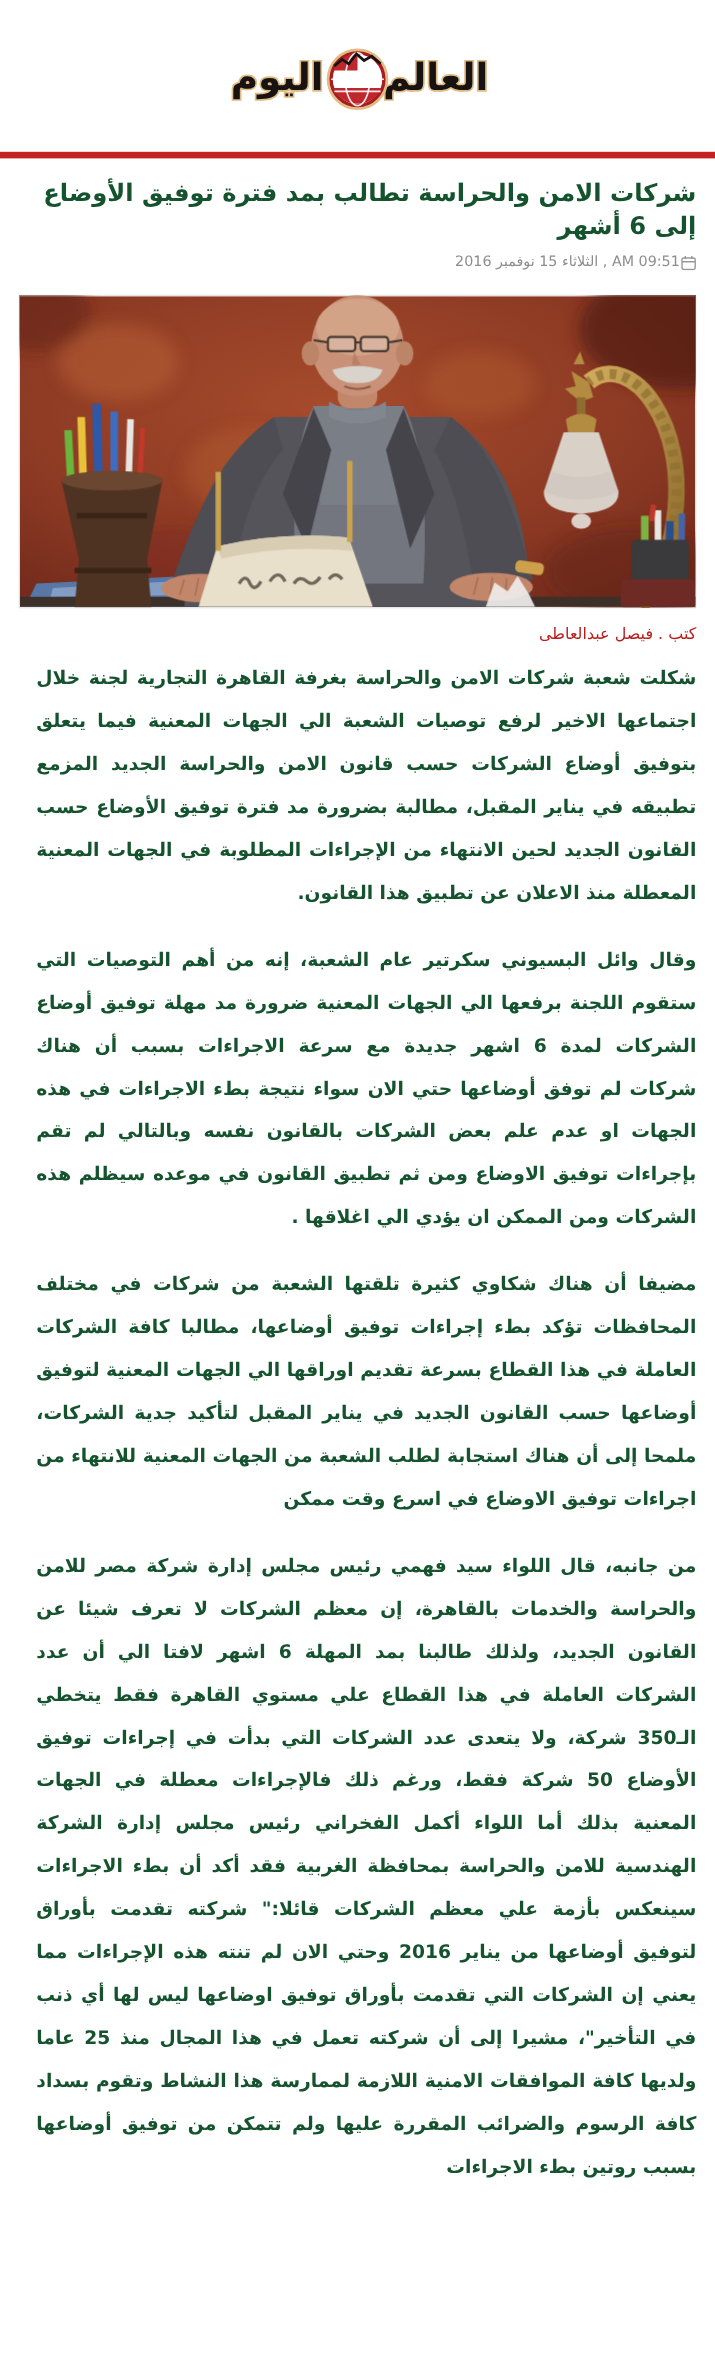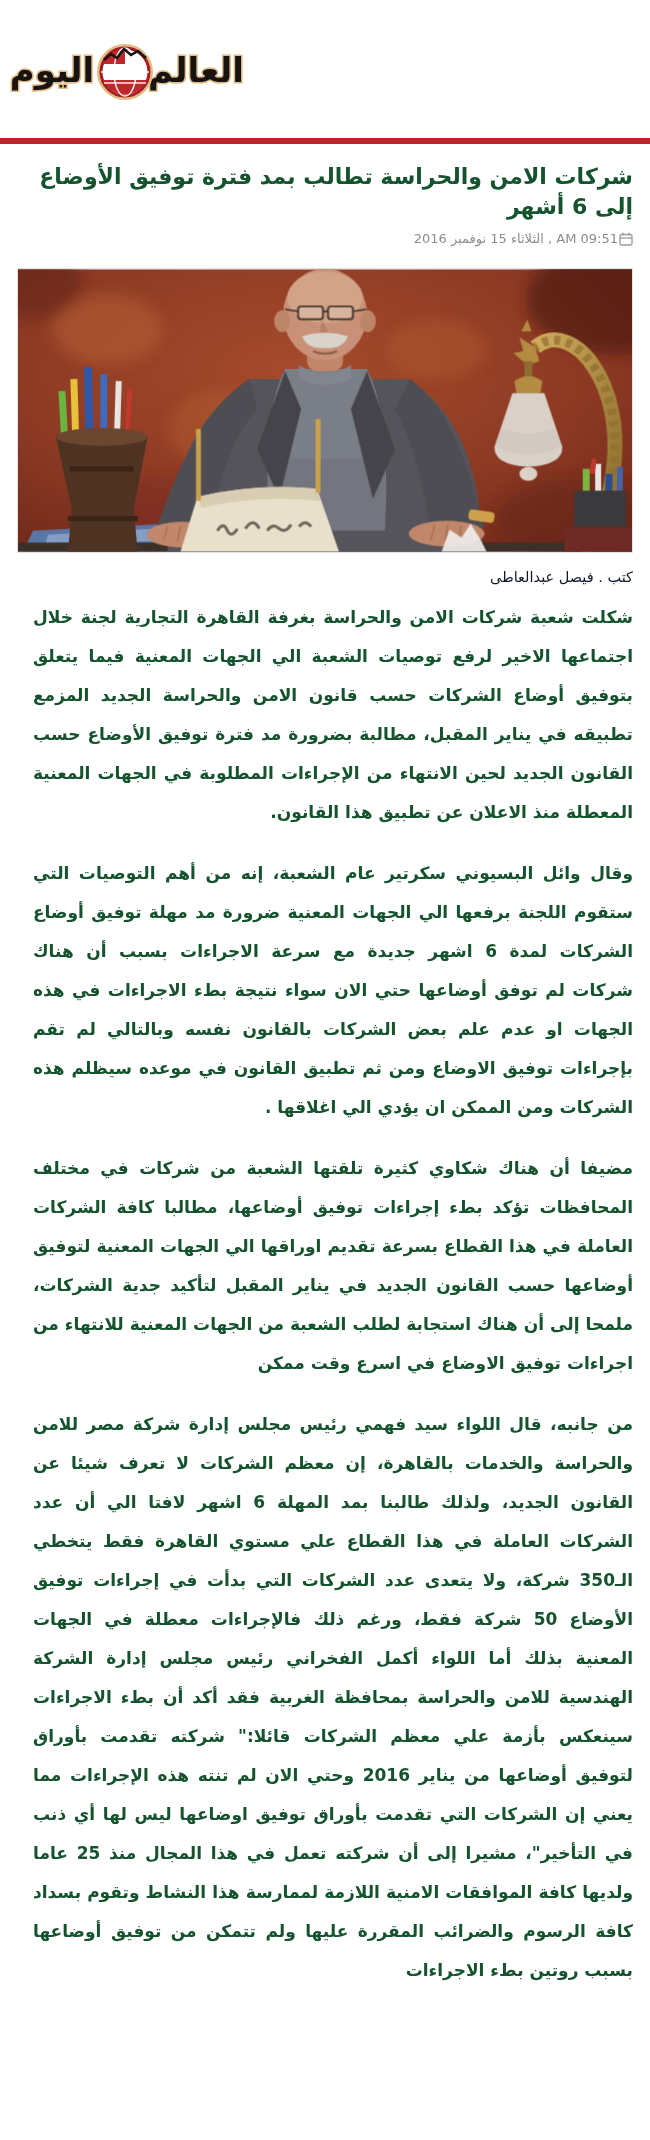--- a/index.html
+++ b/index.html
@@ -1,21 +1,21 @@
 <!DOCTYPE html>
 <html lang="ar" dir="rtl"><head>
 <meta charset="utf-8">
 <style>
   html,body{margin:0;padding:0;background:#ffffff;}
   body{width:650px;font-family:"DejaVu Sans","Liberation Sans",sans-serif;color:#1b1b1b;}
   .page{width:650px;overflow:hidden;background:#fff;}
   .inner{padding:0 17px;}
 
   
-  .masthead{padding-top:34px;text-align:left;}
+  .masthead{padding-top:34px;text-align:center;}
   .logo-wrap{display:inline-block;}
   .logo-svg{display:block;}
 
   .red-rule{height:6px;background:#c42026;margin-top:28px;width:650px;}
 
   
   h1.headline{
     margin:18px 0 0 0;
     color:#14532d;
     font-size:22px;
@@ -39,21 +39,21 @@
   }
   .date-row svg{flex:0 0 auto;}
 
   
   figure.photo{margin:22px 0 0 0;padding:0;text-align:center;}
   figure.photo svg{display:block;margin:0 auto;border:1px solid #e2e2e2;}
   figcaption.byline{
     margin-top:16px;
     direction:rtl;
     text-align:right;
-    color:#0f172a;
+    color:#b91c1c;
     font-size:14.5px;
   }
 
   
   article.body-text{margin-top:13px;}
   article.body-text p{
     direction:rtl;
     text-align:justify;
     font-weight:bold;
     font-size:17px;

